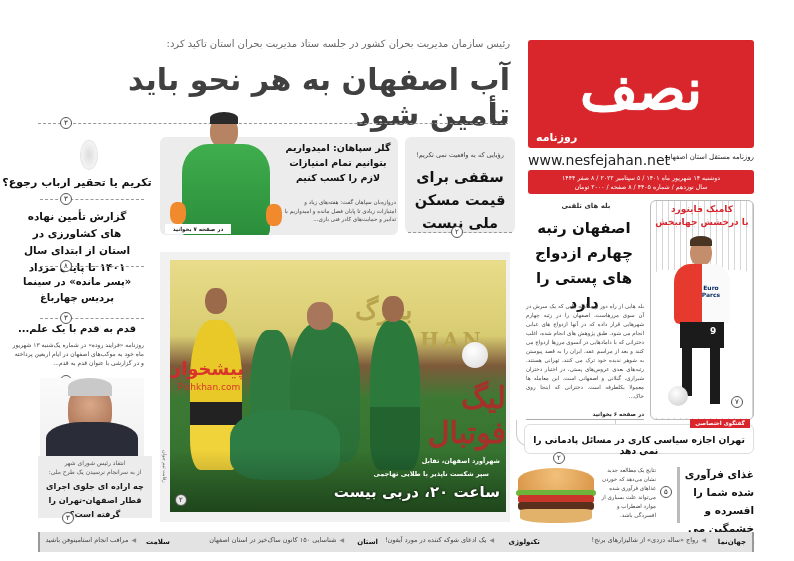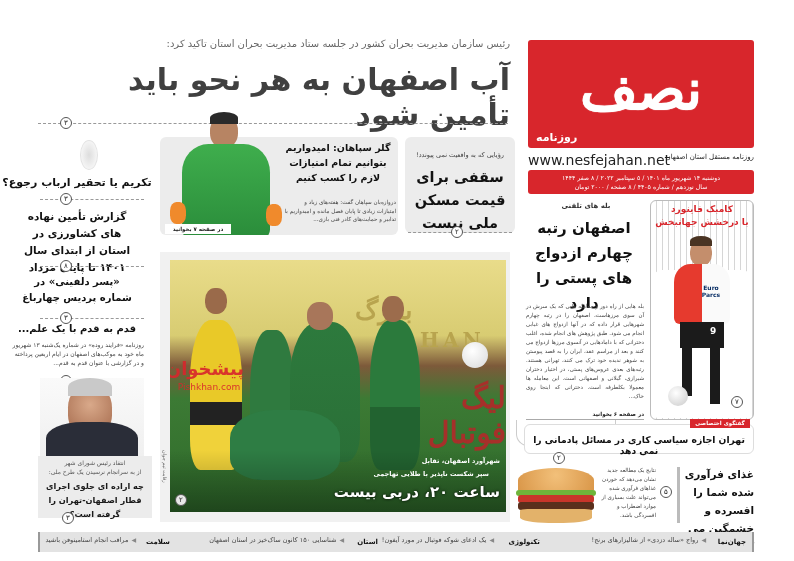--- a/index.html
+++ b/index.html
@@ -65,21 +65,21 @@
 <div class="abs" style="left:80px; top:140px; width:18px; height:30px; border-radius:50%; background:radial-gradient(#ddd,#fff); border:1px solid #e3e3e3;"></div>
 
 <div class="lcol-h" style="top:176px; font-size:11px;">تکریم یا تحقیر ارباب رجوع؟</div>
 <div class="rule" style="left:40px; top:199px; width:104px;"></div>
 <div class="pagenum" style="left:60px; top:193px;">۳</div>
 
 <div class="lcol-h" style="top:208px; font-size:10.5px; line-height:17px; padding:0 14px;">گزارش تأمین نهاده های کشاورزی در استان از ابتدای سال ۱۴۰۱ تا پایان مرداد</div>
 <div class="rule" style="left:40px; top:266px; width:104px;"></div>
 <div class="pagenum" style="left:60px; top:260px;">۸</div>
 
-<div class="lcol-h" style="top:274px; font-size:10px; line-height:16px; padding:0 20px;">«پسر دلفینی» در شماره پردیس چهارباغ</div>
+<div class="lcol-h" style="top:274px; font-size:10px; line-height:16px; padding:0 20px;">«پسر مانده» در سینما پردیس چهارباغ</div>
 <div class="rule" style="left:40px; top:318px; width:104px;"></div>
 <div class="pagenum" style="left:60px; top:312px;">۳</div>
 
 <div class="lcol-h" style="top:323px; font-size:10px;">قدم به قدم با یک علم...</div>
 <div class="lcol-p" style="top:340px; padding:0 8px;">روزنامه «فرایند روده» در شماره یک‌شنبه ۱۳ شهریور ماه خود به موکب‌های اصفهان در ایام اربعین پرداخته و در گزارشی با عنوان قدم به قدم...</div>
 <div class="rule" style="left:40px; top:381px; width:104px;"></div>
 <div class="pagenum" style="left:60px; top:375px;">۳</div>
 
 <div class="photo" style="left:40px; top:378px; width:104px; height:78px; background:linear-gradient(#fafafa,#f0f0f0);">
   <div style="position:absolute; left:28px; top:6px; width:44px; height:52px; border-radius:45% 45% 40% 40%; background:radial-gradient(circle at 50% 40%, #d9a98a, #b27a5c 70%); "></div>
@@ -98,21 +98,21 @@
   <div style="position:absolute; left:48px; top:2px; width:28px; height:12px; border-radius:50% 50% 0 0; background:#2a2a2a;"></div>
   <div style="position:absolute; left:20px; top:34px; width:88px; height:95px; border-radius:30% 30% 10% 10%; background:linear-gradient(#3fae4d,#2a8c3a);"></div>
   <div style="position:absolute; left:8px; top:92px; width:16px; height:22px; border-radius:40%; background:#f08a2c;"></div>
   <div style="position:absolute; left:104px; top:94px; width:16px; height:22px; border-radius:40%; background:#f08a2c;"></div>
 </div>
 <div class="abs bold" style="left:282px; top:140px; width:112px; font-size:9.5px; line-height:15px; text-align:center; color:#111;">گلر سپاهان: امیدواریم بتوانیم تمام امتیازات لازم را کسب کنیم</div>
 <div class="abs" style="left:284px; top:198px; width:112px; font-size:5.6px; line-height:8.5px; color:#444; text-align:right;">دروازه‌بان سپاهان گفت: هفته‌های زیاد و امتیازات زیادی تا پایان فصل مانده و امیدواریم با تدابیر و حمایت‌های کادر فنی بازی...</div>
 <div class="abs" style="left:165px; top:224px; width:66px; height:10px; background:#fff; font-size:5.5px; line-height:10px; text-align:center; font-weight:bold;">در صفحه ۷ بخوانید</div>
 
 <div class="greybox" style="left:405px; top:137px; width:110px; height:96px;"></div>
-<div class="abs center" style="left:405px; top:151px; width:110px; font-size:6.5px; color:#444;">رؤیایی که به واقعیت نمی پیوندد!</div>
+<div class="abs center" style="left:405px; top:151px; width:110px; font-size:6.5px; color:#444;">رؤیایی که به واقعیت نمی تکریم!</div>
 <div class="abs center bold" style="left:405px; top:166px; width:110px; font-size:14.5px; line-height:23px; color:#111;">سقفی برای قیمت مسکن ملی نیست</div>
 <div class="rule" style="left:408px; top:232px; width:104px;"></div>
 <div class="pagenum" style="left:451px; top:226px;">۲</div>
 
 <div class="abs" style="left:160px; top:252px; width:350px; height:270px; background:#f1f1f1;"></div>
 <div class="photo pitch" style="left:170px; top:260px; width:336px; height:252px;">
   <div class="sign" style="left:185px; top:35px; font-size:26px; color:#b8a44e;">بزرگ</div>
   <div class="sign" style="left:250px; top:68px; font-size:20px; color:#b8a44e; direction:ltr; letter-spacing:4px;">HAN</div>
   <div class="sign" style="left:240px; top:120px; font-size:30px; color:#a6302a;">لیگ فوتبال</div>
 
@@ -173,18 +173,18 @@
 </div>
 <div class="abs" style="left:600px; top:466px; width:56px; font-size:5.5px; line-height:9px; color:#444; text-align:right;">نتایج یک مطالعه جدید نشان می‌دهد که خوردن غذاهای فرآوری شده می‌تواند علت بسیاری از موارد اضطراب و افسردگی باشد.</div>
 <div class="pagenum" style="left:660px; top:486px;">۵</div>
 <div class="abs" style="left:677px; top:467px; width:3px; height:56px; background:#bbb;"></div>
 <div class="abs bold" style="left:682px; top:465px; width:72px; font-size:10.5px; line-height:18px; text-align:right; color:#111;">غذای فرآوری شده شما را افسرده و خشمگین می کند</div>
 
 <div id="ticker" class="abs">
   <span class="tk-sec" style="right:6px;">جهان‌نما</span>
   <span class="tk-item" style="right:46px;"><span class="tri">◀</span><span>رواج «ساله دزدی» از شالیزارهای برنج!</span></span>
   <span class="tk-sec" style="right:212px;">تکنولوژی</span>
-  <span class="tk-item" style="right:258px;"><span class="tri">◀</span><span>یک ادعای شوکه فوتبال در مورد آیفون!</span></span>
+  <span class="tk-item" style="right:258px;"><span class="tri">◀</span><span>یک ادعای شوکه کننده در مورد آیفون!</span></span>
   <span class="tk-sec" style="right:374px;">استان</span>
   <span class="tk-item" style="right:408px;"><span class="tri">◀</span><span>شناسایی ۱۵۰ کانون ساک‌خیز در استان اصفهان</span></span>
   <span class="tk-sec" style="right:582px;">سلامت</span>
   <span class="tk-item" style="right:616px;"><span class="tri">◀</span><span>مراقب انجام استامینوفن باشید</span></span>
 </div>
 
 </body></html>

